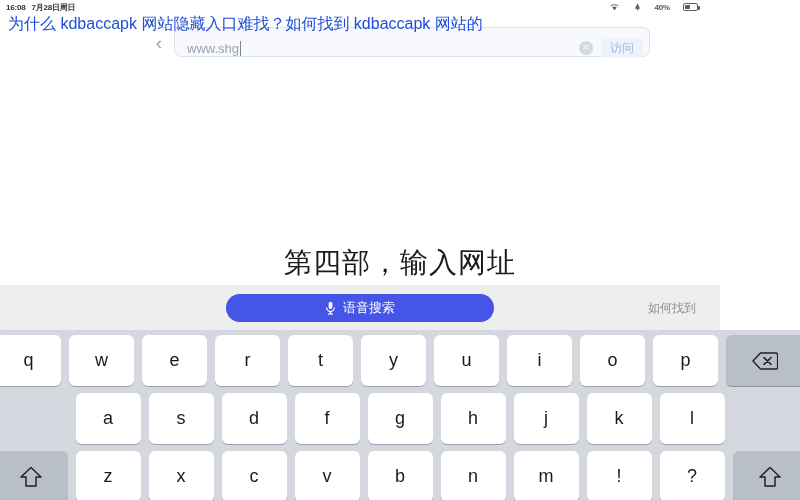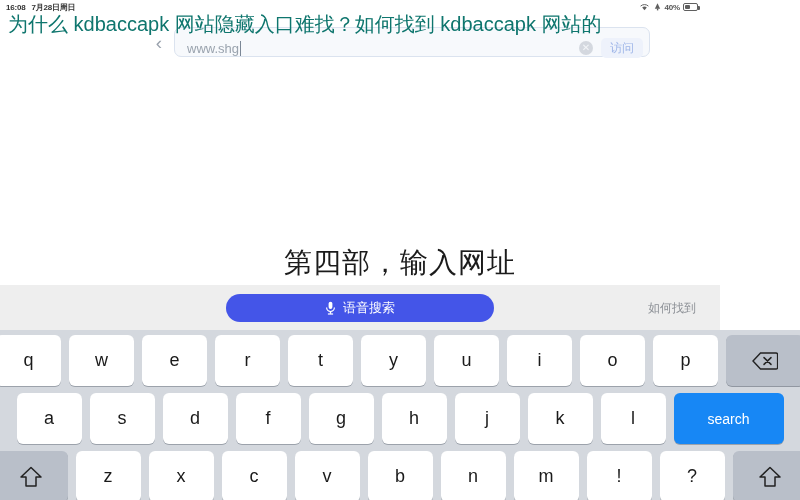--- a/index.html
+++ b/index.html
@@ -32,21 +32,21 @@
     align-items: center;
     justify-content: space-between;
     padding: 0 6px;
     box-sizing: border-box;
     font-size: 8px;
     color: #333;
     font-weight: bold;
     letter-spacing: -0.2px;
   }
   .sb-left { display: flex; align-items: center; gap: 6px; }
-  .sb-right { display: flex; align-items: center; gap: 3px; opacity: .85; }
+  .sb-right { display: flex; align-items: center; gap: 13px; opacity: .85; }
   .sb-icon { display: inline-block; }
   .battery-shell {
     display: inline-block;
     width: 15px; height: 8px;
     border: 1px solid #444;
     border-radius: 2px;
     position: relative;
     box-sizing: border-box;
   }
   .battery-shell::after {
@@ -265,21 +265,21 @@
     <div class="urlfield">
       <span class="url-text">
         <span>www.shg</span>
           <span class="caret"></span>
       </span>
       <span class="clear-btn">✕</span>
       <span class="visit-btn">访问</span>
     </div>
   </div>
 
-  <div style="position:absolute;left:8px;top:6px;width:784px;font-size:20px;line-height:36px;color:#0f766e;">
+  <div style="position:absolute;left:8px;top:6px;width:784px;font-size:16px;line-height:36px;color:#1d4ed8;">
     <div>为什么 kdbaccapk 网站隐藏入口难找？如何找到 kdbaccapk 网站的</div>
   </div>
 
   <div class="step-heading">第四部，输入网址</div>
 
   <div class="panel">
 
     <div class="voice-row">
       <div class="voice-pill">
         <span class="mic-icon">
@@ -357,23 +357,20 @@
           </div>
           <div class="key">
             <span>j</span>
           </div>
           <div class="key">
             <span>k</span>
           </div>
           <div class="key">
             <span>l</span>
           </div>
-          <div class="key action">
-            <span>search</span>
-          </div>
         </div>
       <div class="krow r3">
           <div class="key fn shift">
             <span>
               <svg width="24" height="22" viewBox="0 0 24 22">
                 <path d="M12 1.5 L22 11 H17 V20 H7 V11 H2 Z" fill="none" stroke="#222" stroke-width="1.5" stroke-linejoin="round"></path>
               </svg>
             </span>
           </div>
           <div class="key">

